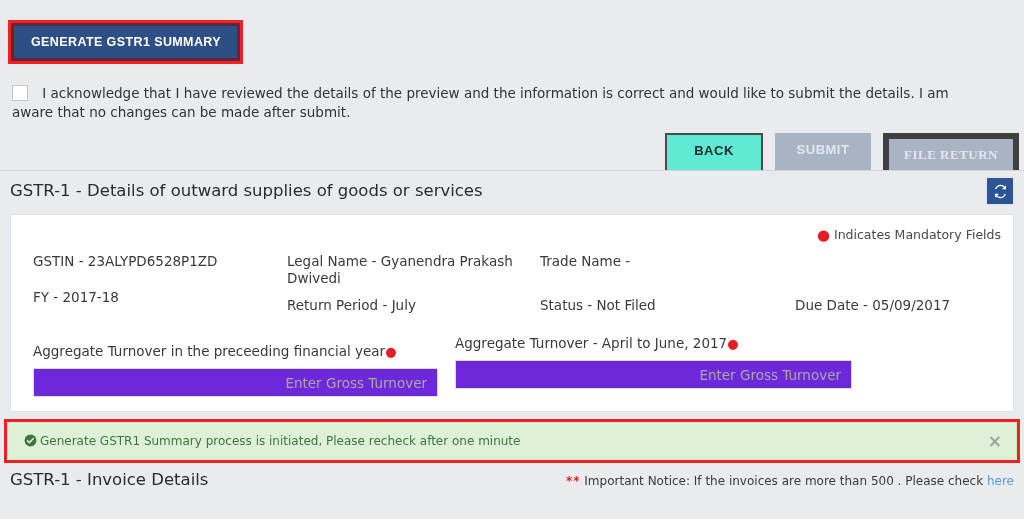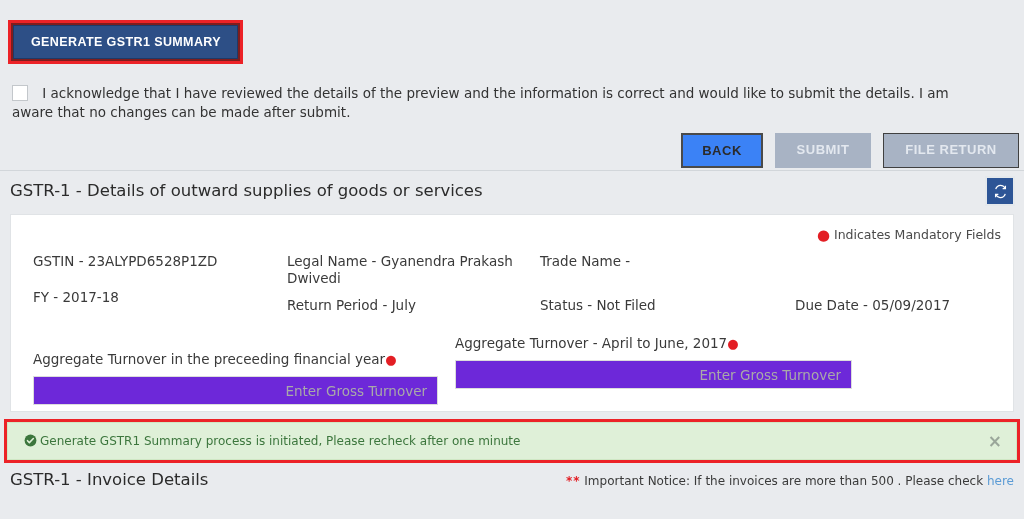--- a/index.html
+++ b/index.html
@@ -84,38 +84,39 @@
     font-family: "Liberation Sans", sans-serif;
     font-size: 13px;
     font-weight: bold;
     letter-spacing: 0.5px;
     padding: 8px 0;
     width: 82px;
     text-align: center;
     cursor: pointer;
   }
   #back-button {
-    background: #3b82f6;
+    background: #5eead4;
     border: 2px solid #4a4a4a;
     color: #2b2b2b;
-    width: 82px;
+    width: 98px;
   }
   #submit-button {
     background: #a8b3c4;
     border: 1px solid #a8b3c4;
     color: #e3e8ef;
     width: 96px;
     cursor: default;
   }
   #file-return-button {
     background: #a8b3c4;
-    border: 1px solid #404040;
+    border: 6px solid #404040;
     color: #e3e8ef;
     width: 136px;
     cursor: default;
+    font-family: Liberation Serif, serif;
   }
 
   
   #section-header {
     position: relative;
     height: 44px;
     background: #e9ebee;
     border-top: 1px solid #d2d6da;
   }
   #section-title {
@@ -181,21 +182,21 @@
   #cell-fy      { left: 10px;  top: 36px; text-align: right; }
   #cell-period  { left: 264px; top: 44px; }
   #cell-status  { left: 517px; top: 44px; text-align: center; }
   #cell-duedate { left: 772px; top: 44px; }
 
   #turnover-row {
     position: relative;
     margin-top: 12px;
   }
   .turnover-group { position: absolute; }
-  #turnover-prev-group { left: 10px; top: 16px; width: 405px; }
+  #turnover-prev-group { left: 10px; top: 8px; width: 405px; }
   #turnover-curr-group { left: 432px; top: 0; width: 397px; }
   .turnover-label {
     font-size: 13.5px;
     color: #3a3a3a;
     display: block;
     margin-bottom: 9px;
   }
   .asterisk { color: #e31e24; font-size: 13px; }
   .turnover-input {
     display: block;

